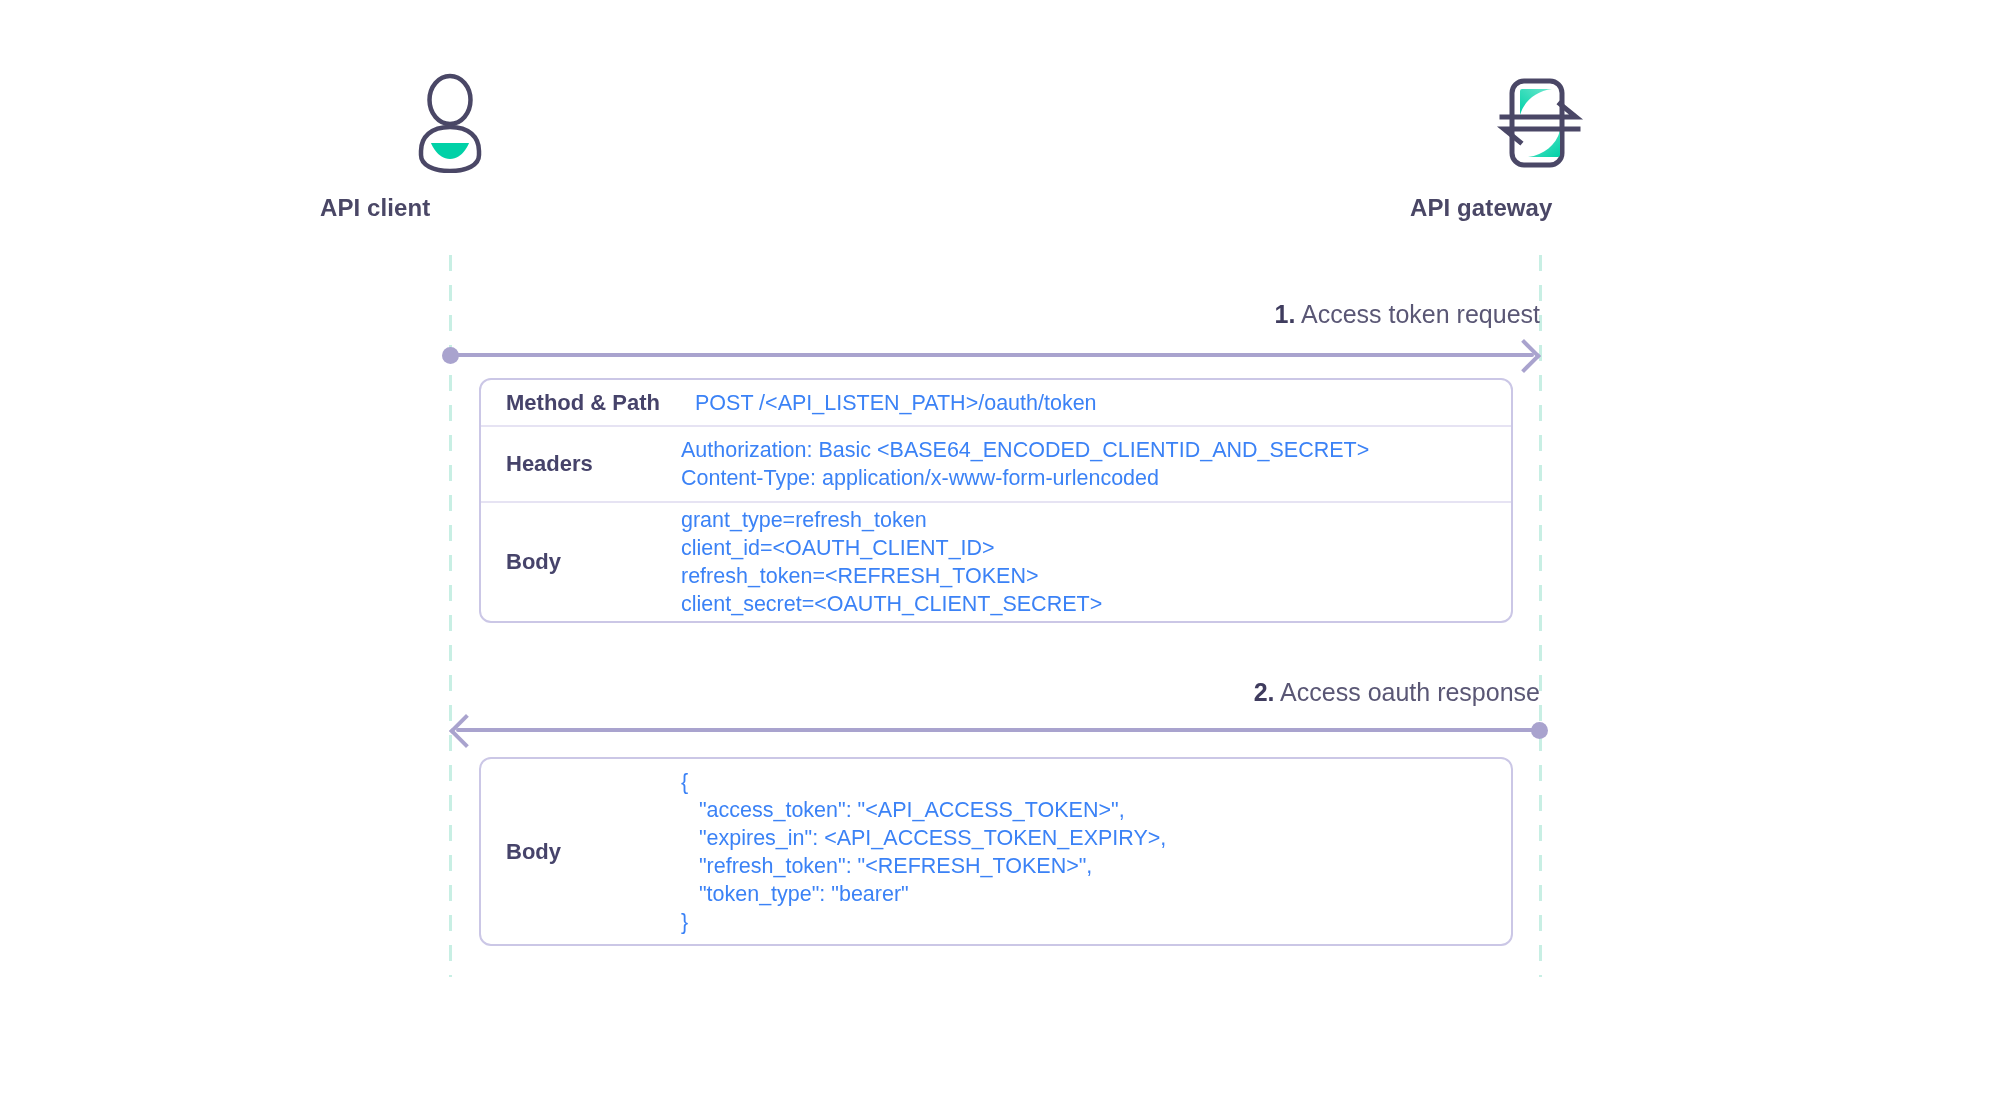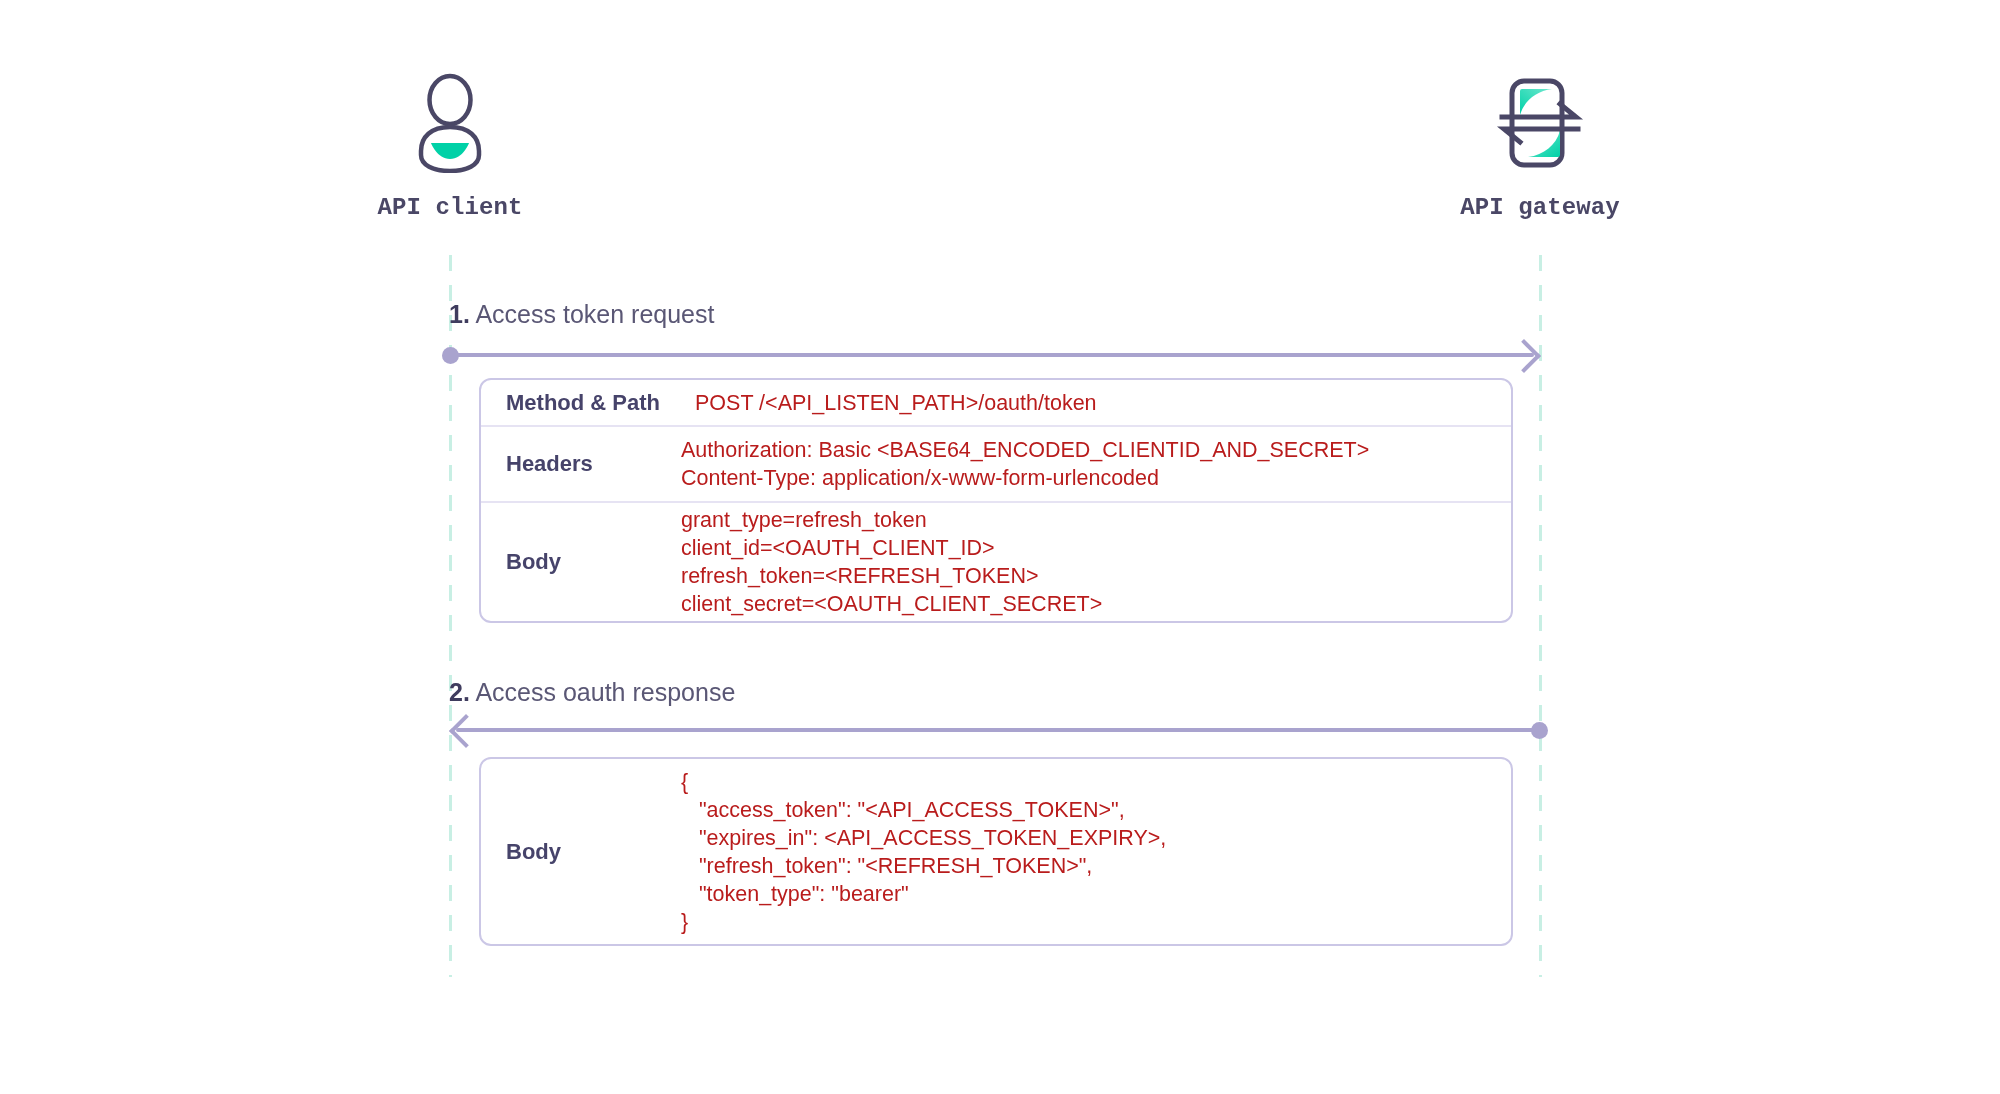--- a/index.html
+++ b/index.html
@@ -21,22 +21,21 @@
     left: 0;
     top: 0;
     width: 2000px;
     height: 1094px;
   }
 
   
   .actor {
     position: absolute;
     width: 260px;
-    text-align: center;
-    font-family: Liberation Mono, monospace;
+    text-align: left;
   }
   .actor-icon {
     height: 110px;
     display: flex;
     align-items: center;
     justify-content: center;
   }
   .actor-label {
     margin-top: 16px;
     font-size: 24px;
@@ -60,21 +59,21 @@
     );
     background-size: 3px 30px;
     background-repeat: repeat-y;
   }
   #lifeline-client { left: 449px; }
   #lifeline-gateway { left: 1539px; }
 
   
   .message-title {
     position: absolute;
-    text-align: left;
+    text-align: right;
     font-size: 25px;
     color: #5a5775;
     white-space: nowrap;
   }
   .message-title .num {
     font-weight: bold;
     color: #3f3c5e;
   }
 
   .arrow-row {
@@ -129,21 +128,21 @@
     flex: 0 0 200px;
     padding-left: 25px;
     box-sizing: border-box;
     font-size: 22px;
     font-weight: bold;
     color: #46436a;
   }
   .row-value {
     flex: 1 1 auto;
     font-size: 21.5px;
-    color: #b91c1c;
+    color: #3b82f6;
     line-height: 28px;
     padding-right: 20px;
   }
   .row-value .vline { display: block; white-space: pre; }
 
   .row-h1 { height: 47px; gap: 14px; }
   .row-h2 { height: 76px; }
   .row-h4 { height: 118px; }
   .row-h6 { height: 185px; }
 </style>

